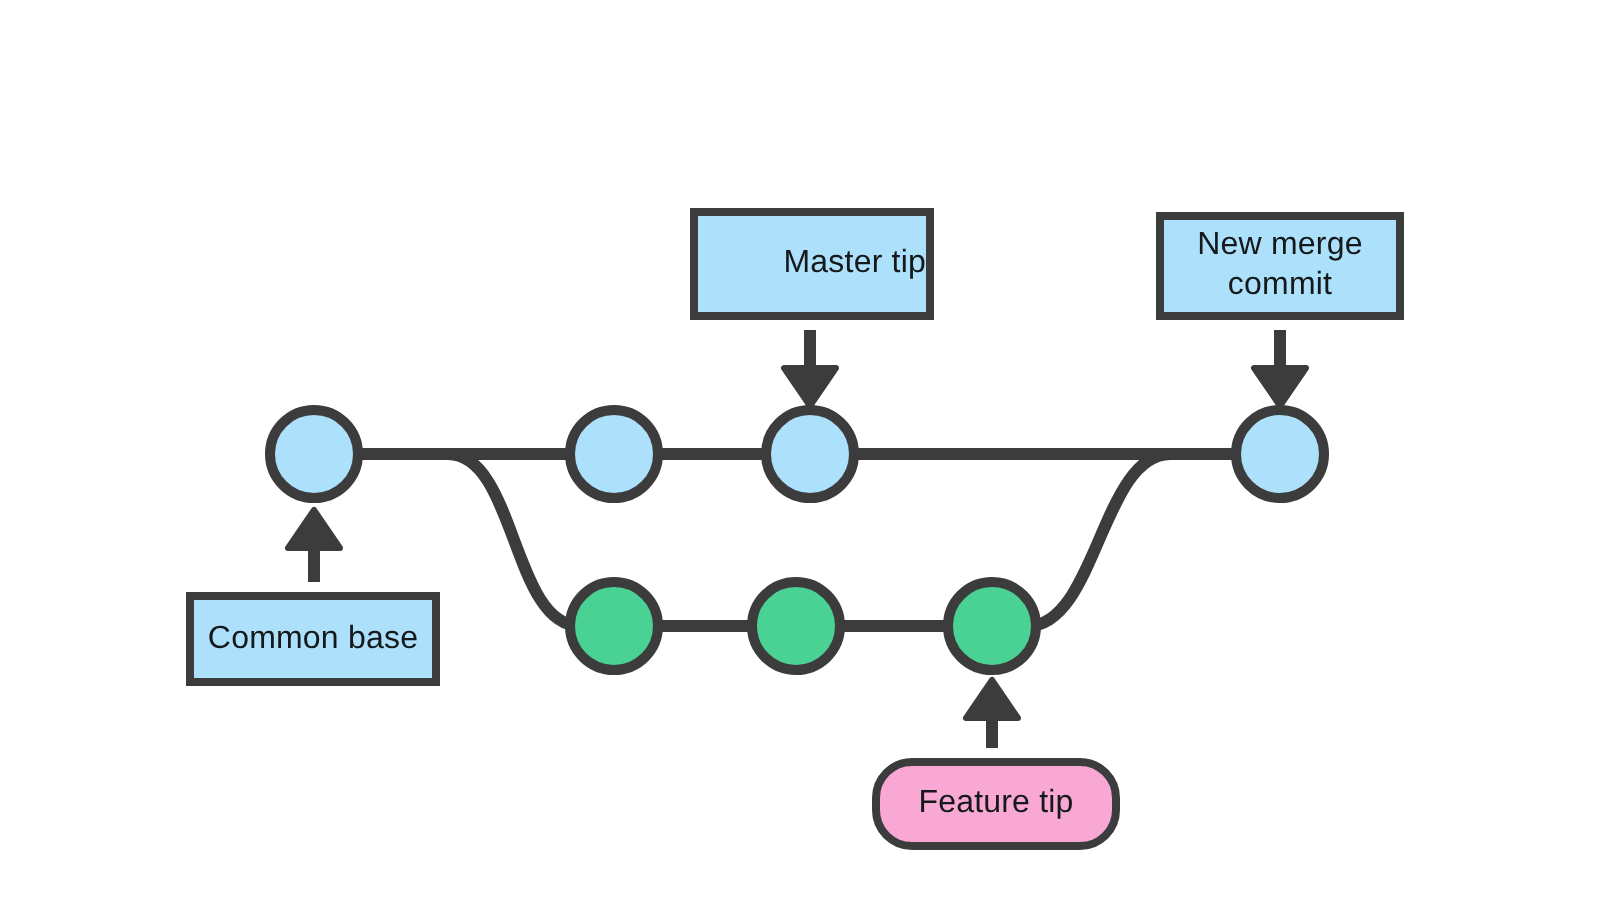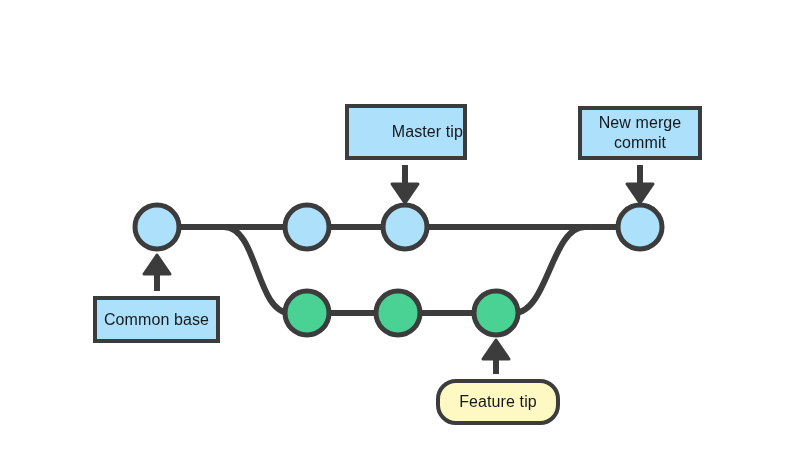--- a/index.html
+++ b/index.html
@@ -37,21 +37,21 @@
     font-size: 16px;
     line-height: 1.22;
     color: #15191c;
     letter-spacing: 0.1px;
     white-space: pre-line;
   }
   .box-blue {
     background: #ace0fb;
   }
   .box-green {
-    background: #fef9c3;
+    background: #f9a8d4;
     border-radius: 20px;
   }
   #box-master-tip {
     left: 345px;
     top: 104px;
     width: 122px;
     height: 56px;
     justify-content: flex-end;
   }
   #box-new-merge-commit {

